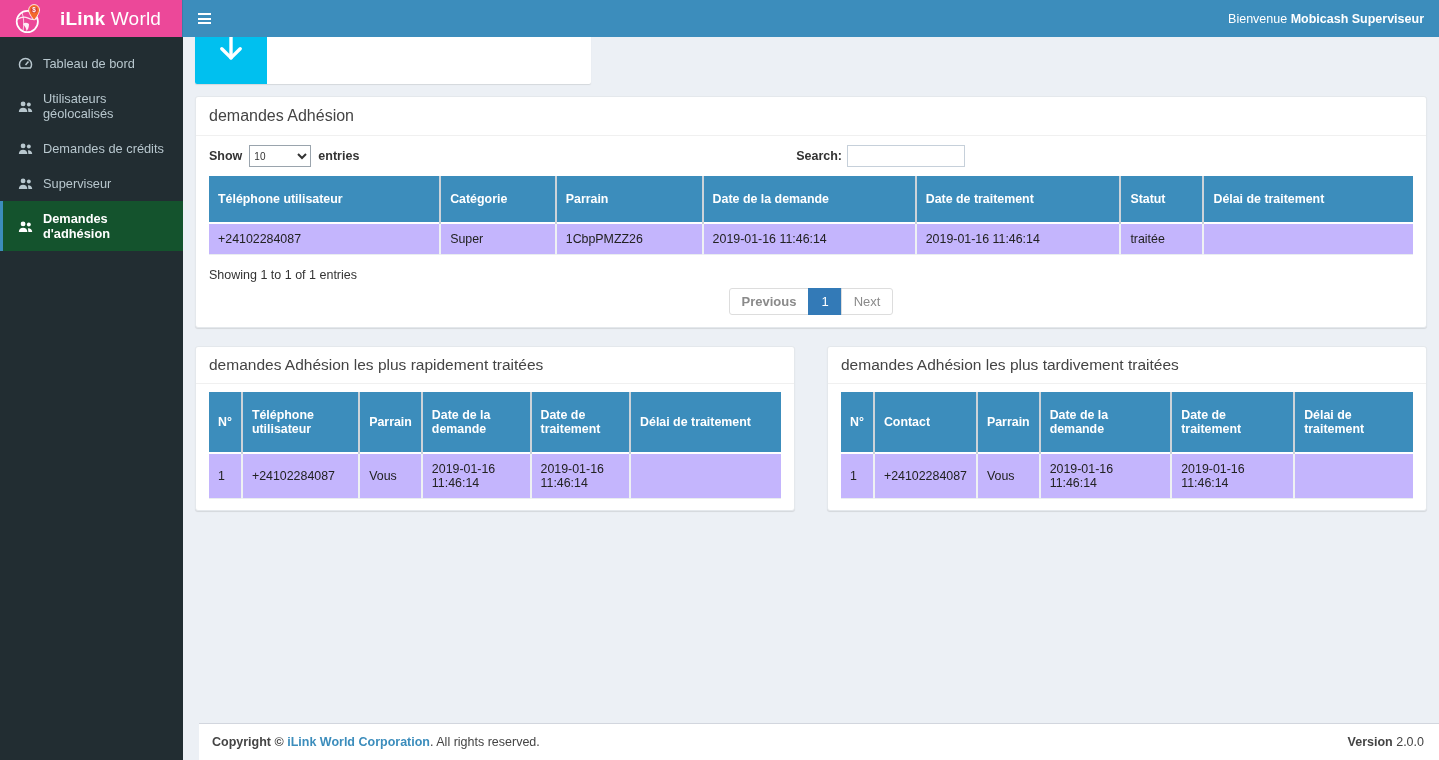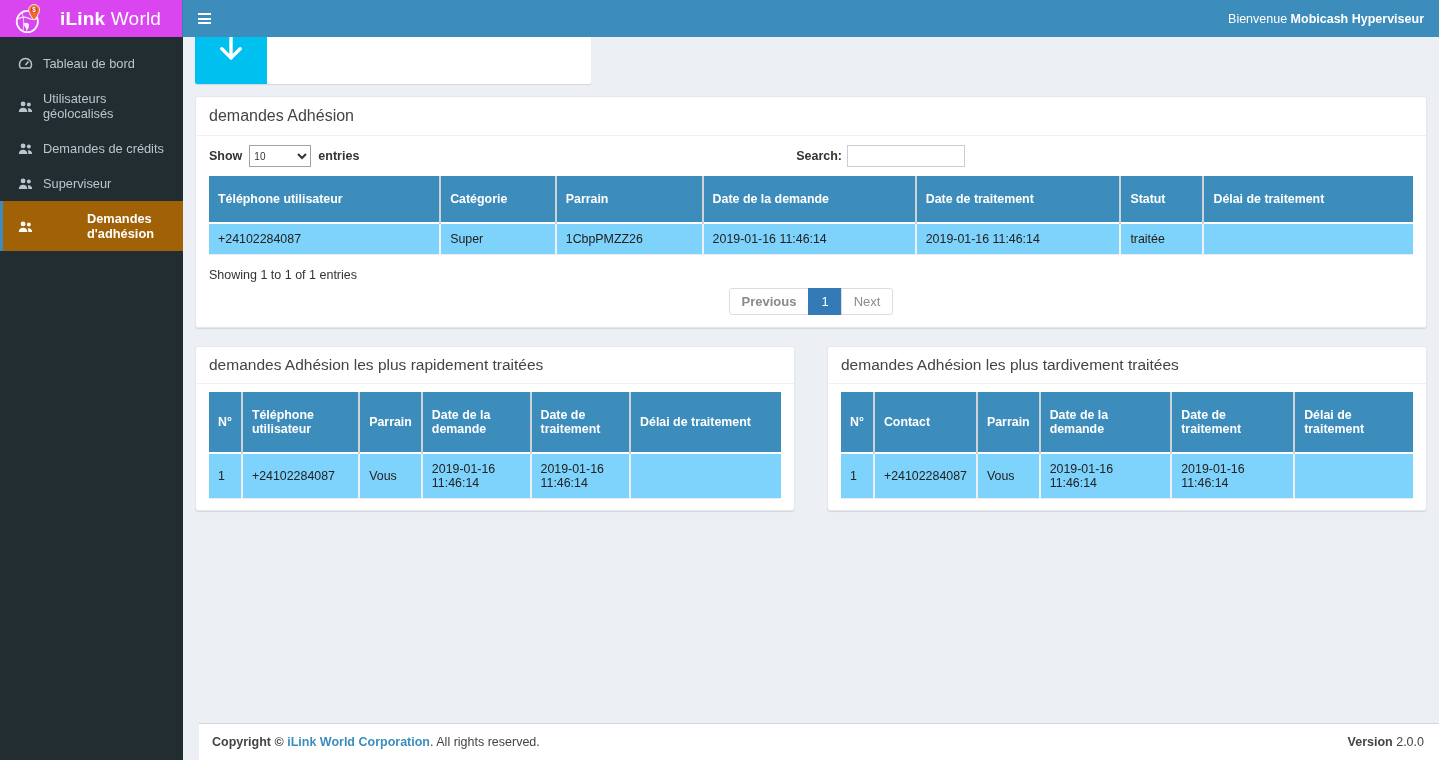--- a/index.html
+++ b/index.html
@@ -1,38 +1,38 @@
 <!DOCTYPE html>
 <html><head>
 <meta charset="utf-8">
 <style>
   * { margin:0; padding:0; box-sizing:border-box; }
   html,body { width:1439px; height:760px; overflow:hidden; }
   body { font-family:"Liberation Sans", sans-serif; background:#ecf0f5; color:#333; }
 
   
   .topbar { position:fixed; top:0; left:0; right:0; height:37px; display:flex; z-index:30; }
-  .logo-area { width:183px; background:#d946ef; border-right:1px solid #367fa9; display:flex; align-items:center; padding-left:12px; }
+  .logo-area { width:183px; background:#ec4899; border-right:1px solid #367fa9; display:flex; align-items:center; padding-left:12px; }
   .logo-svg { width:34px; height:34px; margin-right:14px; }
   .brand { color:#fff; font-size:19px; letter-spacing:.2px; }
   .brand b { font-weight:bold; }
   .brand span { font-weight:300; }
   .navbar { flex:1; background:#3c8dbc; display:flex; align-items:center; justify-content:space-between; padding:0 15px 0 0; }
   .hamburger { width:36px; height:37px; display:flex; flex-direction:column; justify-content:center; align-items:center; gap:2.5px; cursor:pointer; margin-left:3px; }
   .hamburger i { display:block; width:13px; height:2px; background:#fff; }
   .welcome { color:#fff; font-size:12.5px; }
   .welcome b { font-weight:bold; }
 
   
   .sidebar { position:fixed; top:37px; left:0; bottom:0; width:183px; background:#222d32; z-index:20; }
   .sidebar ul { list-style:none; padding-top:9px; }
   .sidebar li { display:flex; align-items:center; padding:10px 14px 10px 15px; color:#b8c7ce; font-size:12.8px; cursor:pointer; border-left:3px solid transparent; }
   .sidebar li .mi { width:17px; margin-right:8px; flex:none; display:flex; align-items:center; }
   .sidebar li .mi svg { width:15px; height:13px; fill:currentColor; stroke:currentColor; }
-  .sidebar li.active { background:#a16207; color:#fff; font-weight:bold; border-left-color:#3c8dbc;gap:44px; }
+  .sidebar li.active { background:#14532d; color:#fff; font-weight:bold; border-left-color:#3c8dbc; }
 
   
   .content-wrapper { margin-left:183px; min-height:686px; padding:11px 12px 0 12px; }
 
   .info-box { width:396px; height:73px; background:#fff; display:flex; border-radius:2px; box-shadow:0 1px 1px rgba(0,0,0,.1); margin-bottom:12px; }
   .info-box-icon { width:72px; background:#00c0ef; display:flex; align-items:center; justify-content:center; border-radius:2px 0 0 2px; }
   .info-box-icon svg { width:34px; height:34px; }
   .info-box-content { padding:8px 10px; }
   .info-box-text { font-size:11.5px; font-weight:bold; color:#333; }
 
@@ -43,21 +43,21 @@
 
   .dt-controls { display:flex; justify-content:space-between; align-items:center; margin-bottom:9px; }
   .dt-length { font-size:12.5px; font-weight:bold; color:#333; display:flex; align-items:center; }
   .dt-length select { margin:0 7px; width:62px; height:22px; font-size:10px; border:1px solid #9aa4ad; color:#333; background:#fff; }
   .dt-search { font-size:12.5px; font-weight:bold; color:#333; display:flex; align-items:center; margin-right:448px; }
   .dt-search input { margin-left:5px; width:118px; height:22px; border:1px solid #c6d0da; padding:0 5px; font-size:12px; }
 
   table.dt { width:100%; border-collapse:collapse; font-size:12.4px; }
   table.dt th { background:#3c8dbc; color:#fff; font-weight:bold; text-align:left; padding:16px 9px; border-left:2px solid #ccd3d9; }
   table.dt th:first-child { border-left:none; }
-  table.dt td { background:#7dd3fc; padding:8px 9px; border-left:2px solid #eef1f3; border-top:2px solid #fff; border-bottom:1px solid #e9edf0; color:#222; }
+  table.dt td { background:#c4b5fd; padding:8px 9px; border-left:2px solid #eef1f3; border-top:2px solid #fff; border-bottom:1px solid #e9edf0; color:#222; }
   table.dt td:first-child { border-left:none; }
 
   .dt-info { font-size:12.5px; color:#333; margin-top:13px; }
   .dt-paginate { display:flex; justify-content:center; margin-top:6px; }
   .pg { display:inline-flex; }
   .pg a { display:block; padding:5px 12px; font-size:13px; border:1px solid #ddd; background:#fff; color:#8a8a8a; cursor:pointer; margin-left:-1px; text-decoration:none; }
   .pg a.first { border-radius:3px 0 0 3px; margin-left:0;font-weight:bold; }
   .pg a.last { border-radius:0 3px 3px 0; }
   .pg a.active { background:#337ab7; border-color:#337ab7; color:#fff; }
 
@@ -87,21 +87,21 @@
       <text x="26" y="12" text-anchor="middle" font-size="7.5" font-weight="bold" fill="#fff" font-family="Liberation Sans, sans-serif">$</text>
     </svg>
     <div class="brand"><b>iLink</b><span> World</span></div>
   </div>
   <div class="navbar">
     <div class="hamburger">
         <i></i>
         <i></i>
         <i></i>
       </div>
-    <div class="welcome"><span>Bienvenue </span><b>Mobicash Hyperviseur</b></div>
+    <div class="welcome"><span>Bienvenue </span><b>Mobicash Superviseur</b></div>
   </div>
 </header>
 
 <aside class="sidebar">
   <ul>
     <li>
       <span class="mi">
         <svg viewBox="0 0 16 14">
             <path d="M8 1.5A6.5 6.5 0 0 0 1.5 8c0 1.6.6 2.9 1.3 3.8h10.4c.7-.9 1.3-2.2 1.3-3.8A6.5 6.5 0 0 0 8 1.5z" fill="none" stroke-width="1.6"></path>
             <line x1="8" y1="8.6" x2="11.2" y2="4.8" stroke-width="1.6"></line>

